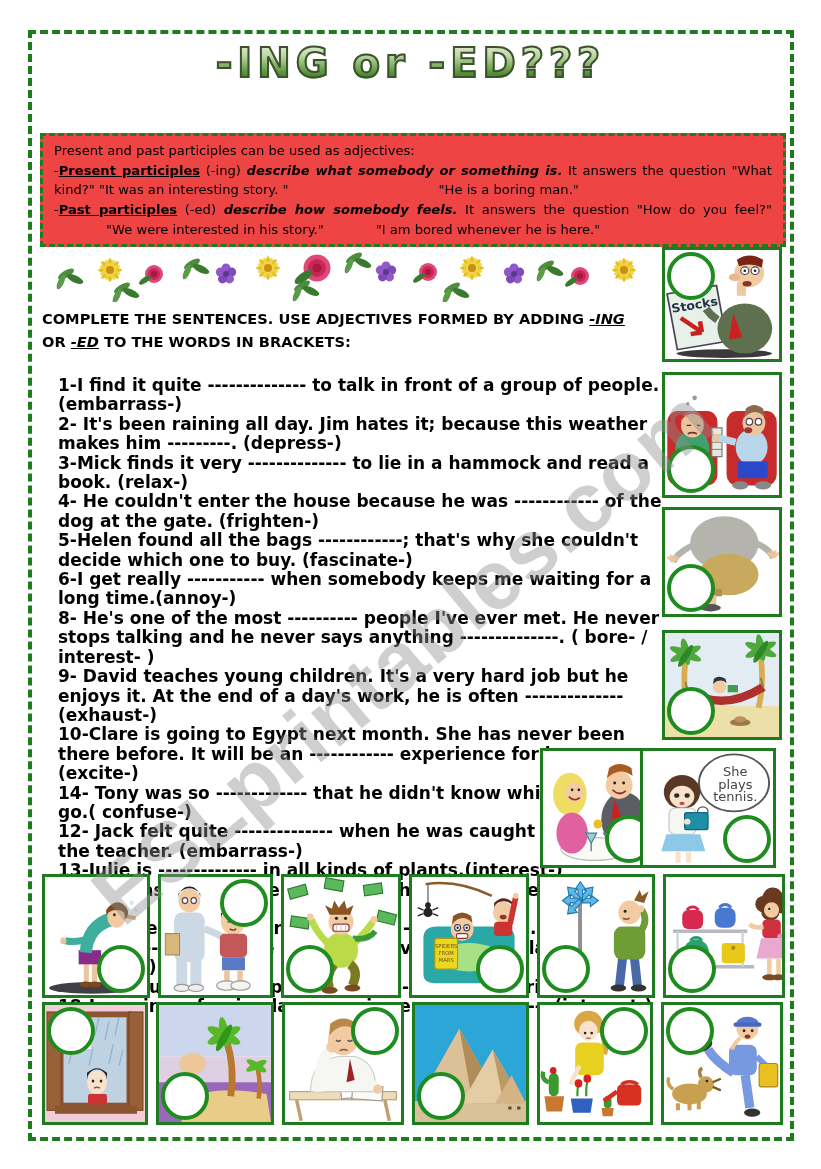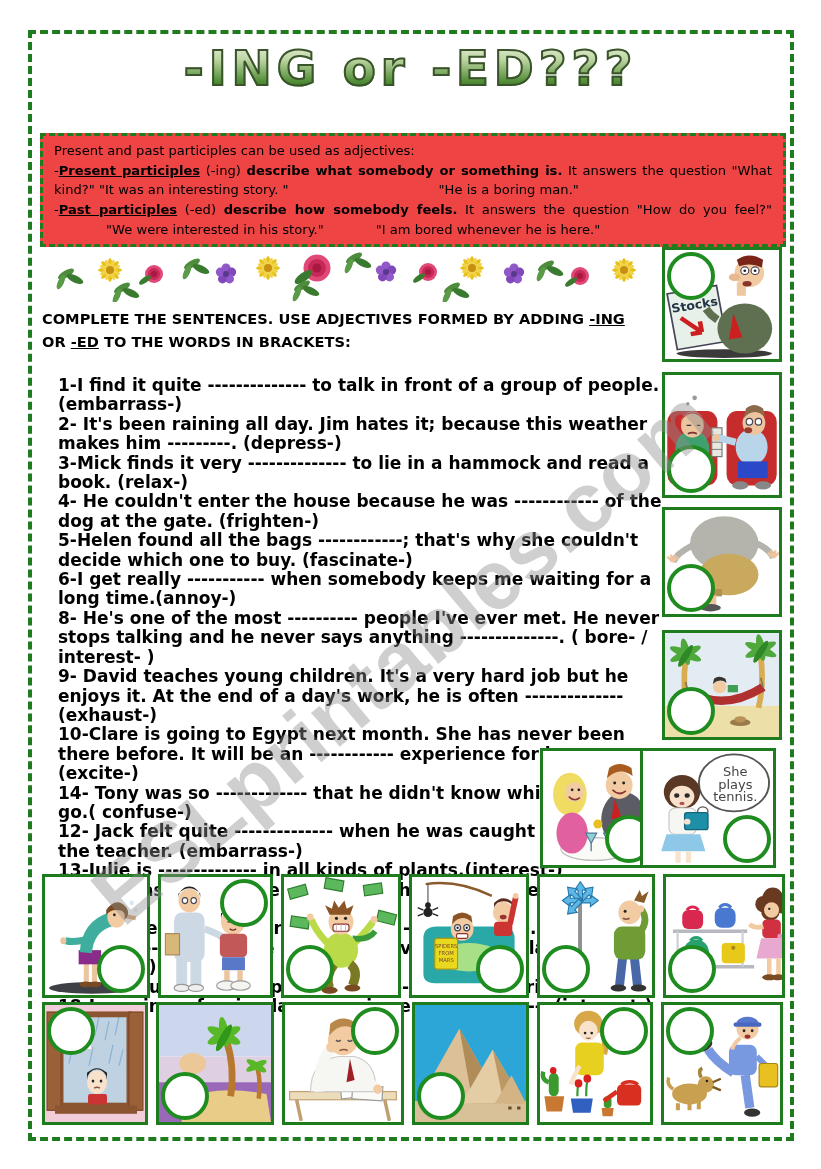--- a/index.html
+++ b/index.html
@@ -1,30 +1,30 @@
 <!DOCTYPE html>
 <html><head>
 <meta charset="utf-8">
 <style>
   html,body{margin:0;padding:0;background:#fff;}
   .page{position:relative;width:821px;height:1169px;background:#fff;overflow:hidden;
         font-family:"DejaVu Sans",sans-serif;color:#000;}
   .frame{position:absolute;left:28px;top:30px;width:758px;height:1103px;
          border:4px dashed #1e7c1e;z-index:1;}
   .title{position:absolute;top:40px;left:0;width:100%;text-align:center;
-         font-size:48px;font-weight:800;letter-spacing:5px;z-index:2;
+         font-size:40px;font-weight:800;letter-spacing:5px;z-index:2;
          background:linear-gradient(180deg,#ecf3e0 2%,#bdd5a3 35%,#4f8c34 75%,#2b651c 100%);
          -webkit-background-clip:text;background-clip:text;color:transparent;
          -webkit-text-stroke:2px #3a532c;}
   .infobox{position:absolute;left:40px;top:133px;width:718px;padding:5px 11px;
            border:3px dashed #1e7c1e;font-size:13.1px;line-height:1.5;font-weight:500;
            z-index:2;background:#ef4444;}
   .ib-line{text-align:justify;}
   .ul{text-decoration:underline;font-weight:700;}
-  .it{font-weight:600;}
+  .it{font-style:italic;font-weight:600;}
   .gap-lg{display:inline-block;width:150px;}
   .gap-sm{display:inline-block;width:52px;}
   .flowers{position:absolute;left:52px;top:242px;width:600px;height:60px;z-index:2;}
   .instr{position:absolute;left:42px;top:308px;width:600px;font-size:14.6px;
          font-weight:700;line-height:1.55;z-index:2;}
   .sents{position:absolute;left:58px;top:376px;width:606px;font-size:17px;
          line-height:19.4px;font-weight:700;z-index:2;}
   .sent{margin:0;}
   .imgbox{position:absolute;border:3px solid #1e7c1e;background:#fff;
           box-sizing:border-box;z-index:3;}

